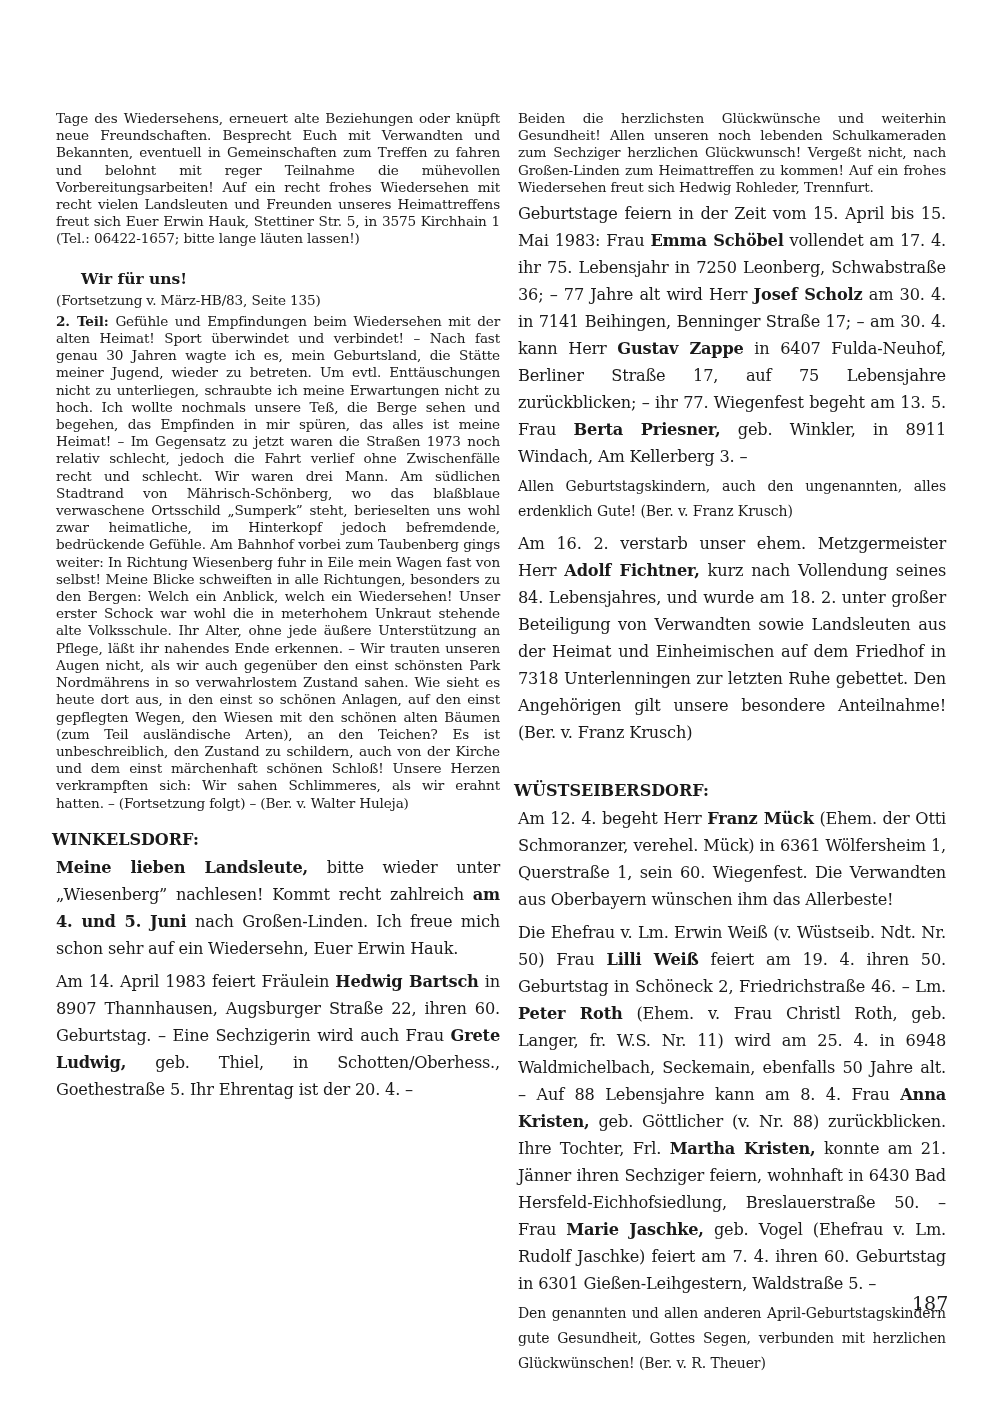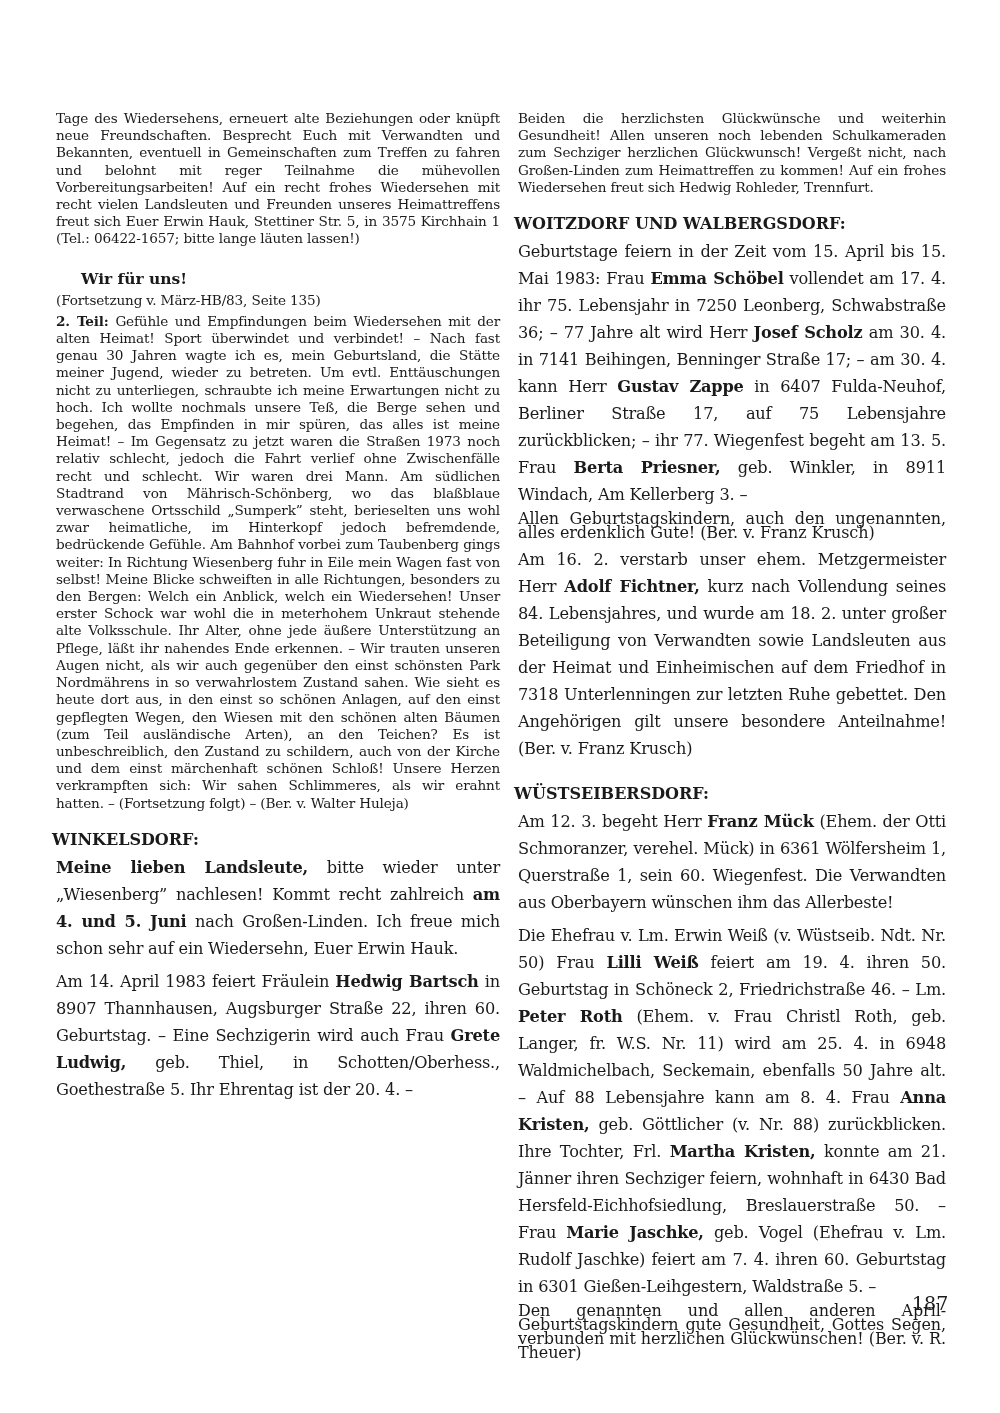--- a/index.html
+++ b/index.html
@@ -3,21 +3,21 @@
 <meta charset="utf-8">
 <style>
   html, body { margin:0; padding:0; background:#ffffff; }
   body { width:1000px; height:1413px; position:relative; overflow:hidden;
          font-family:"DejaVu Serif", "Liberation Serif", serif; color:#1a1a1a; }
   .col { position:absolute; top:106px; text-align:justify; }
   .col-left { left:52px; width:452px; }
   .col-right { left:514px; width:436px; }
   .small { font-size:13.6px; line-height:17.2px; letter-spacing:-0.15px; }
   .large { font-size:16.2px; line-height:27px; letter-spacing:-0.2px; }
-  .xsmall { font-size:16px; line-height:14px; letter-spacing:-0.1px; }
+  .xsmall { font-size:14px; line-height:25px; letter-spacing:-0.1px; }
   p { margin:4px; }
   .gap { margin-top:6px; }
   .heading { font-weight:bold; font-size:16px; line-height:20px; margin-top:18px; margin-bottom:4px; letter-spacing:0; text-align:left; }
   .sub-heading { font-weight:bold; font-size:15.5px; line-height:18px; margin-top:22px; text-align:left;margin-left:29px; }
   b { font-weight:bold; }
   .page-number { position:absolute; left:912px; top:1292px; font-size:19px; }
 </style>
 </head>
 <body>
 
@@ -29,24 +29,23 @@
   <p class="small"><b>2. Teil:</b> <span>Gefühle und Empfindungen beim Wiedersehen mit der alten Heimat! Sport überwindet und verbindet! – Nach fast genau 30 Jahren wagte ich es, mein Geburtsland, die Stätte meiner Jugend, wieder zu betreten. Um evtl. Enttäuschungen nicht zu unterliegen, schraubte ich meine Erwartungen nicht zu hoch. Ich wollte nochmals unsere Teß, die Berge sehen und begehen, das Empfinden in mir spüren, das alles ist meine Heimat! – Im Gegensatz zu jetzt waren die Straßen 1973 noch relativ schlecht, jedoch die Fahrt verlief ohne Zwischenfälle recht und schlecht. Wir waren drei Mann. Am südlichen Stadtrand von Mährisch-Schönberg, wo das blaßblaue verwaschene Ortsschild „Sumperk” steht, berieselten uns wohl zwar heimatliche, im Hinterkopf jedoch befremdende, bedrückende Gefühle. Am Bahnhof vorbei zum Taubenberg gings weiter: In Richtung Wiesenberg fuhr in Eile mein Wagen fast von selbst! Meine Blicke schweiften in alle Richtungen, besonders zu den Bergen: Welch ein Anblick, welch ein Wiedersehen! Unser erster Schock war wohl die in meterhohem Unkraut stehende alte Volksschule. Ihr Alter, ohne jede äußere Unterstützung an Pflege, läßt ihr nahendes Ende erkennen. – Wir trauten unseren Augen nicht, als wir auch gegenüber den einst schönsten Park Nordmährens in so verwahrlostem Zustand sahen. Wie sieht es heute dort aus, in den einst so schönen Anlagen, auf den einst gepflegten Wegen, den Wiesen mit den schönen alten Bäumen (zum Teil ausländische Arten), an den Teichen? Es ist unbeschreiblich, den Zustand zu schildern, auch von der Kirche und dem einst märchenhaft schönen Schloß! Unsere Herzen verkrampften sich: Wir sahen Schlimmeres, als wir erahnt hatten. – (Fortsetzung folgt) – (Ber. v. Walter Huleja)</span></p>
 
   <div class="heading">WINKELSDORF:</div>
   <p class="large"><b>Meine lieben Landsleute,</b><span> bitte wieder unter „Wiesenberg” nachlesen! Kommt recht zahlreich </span><b>am 4. und 5. Juni</b><span> nach Großen-Linden. Ich freue mich schon sehr auf ein Wiedersehn, Euer Erwin Hauk.</span></p>
   <p class="large gap"><span>Am 14. April 1983 feiert Fräulein </span><b>Hedwig Bartsch</b><span> in 8907 Thannhausen, Augsburger Straße 22, ihren 60. Geburtstag. – Eine Sechzigerin wird auch Frau </span><b>Grete Ludwig,</b><span> geb. Thiel, in Schotten/Oberhess., Goethestraße 5. Ihr Ehrentag ist der 20. 4. –</span></p>
 </div>
 
 <div class="col col-right">
   <p class="small">Beiden die herzlichsten Glückwünsche und weiterhin Gesundheit! Allen unseren noch lebenden Schulkameraden zum Sechziger herzlichen Glückwunsch! Vergeßt nicht, nach Großen-Linden zum Heimattreffen zu kommen! Auf ein frohes Wiedersehen freut sich Hedwig Rohleder, Trennfurt.</p>
 
-  <div class="heading">WOITZDORF UND WALBERGSDORF:</div>
   <p class="large"><span>Geburtstage feiern in der Zeit vom 15. April bis 15. Mai 1983: Frau </span><b>Emma Schöbel</b><span> vollendet am 17. 4. ihr 75. Lebensjahr in 7250 Leonberg, Schwabstraße 36; – 77 Jahre alt wird Herr </span><b>Josef Scholz</b><span> am 30. 4. in 7141 Beihingen, Benninger Straße 17; – am 30. 4. kann Herr </span><b>Gustav Zappe</b><span> in 6407 Fulda-Neuhof, Berliner Straße 17, auf 75 Lebensjahre zurückblicken; – ihr 77. Wiegenfest begeht am 13. 5. Frau </span><b>Berta Priesner,</b><span> geb. Winkler, in 8911 Windach, Am Kellerberg 3. –</span></p>
   <p class="xsmall">Allen Geburtstagskindern, auch den ungenannten, alles erdenklich Gute! (Ber. v. Franz Krusch)</p>
   <p class="large gap"><span>Am 16. 2. verstarb unser ehem. Metzgermeister Herr </span><b>Adolf Fichtner,</b><span> kurz nach Vollendung seines 84. Lebensjahres, und wurde am 18. 2. unter großer Beteiligung von Verwandten sowie Landsleuten aus der Heimat und Einheimischen auf dem Friedhof in 7318 Unterlenningen zur letzten Ruhe gebettet. Den Angehörigen gilt unsere besondere Anteilnahme! (Ber. v. Franz Krusch)</span></p>
 
-  <div class="heading" style="margin-top:22px">WÜSTSEIBERSDORF:</div>
-  <p class="large"><span>Am 12. 3. begeht Herr </span><b>Franz Mück</b><span> (Ehem. der Otti Schmoranzer, verehel. Mück) in 6361 Wölfersheim 1, Querstraße 1, sein 60. Wiegenfest. Die Verwandten aus Oberbayern wünschen ihm das Allerbeste!</span></p>
+  <div class="heading" style="margin-top:35px">WÜSTSEIBERSDORF:</div>
+  <p class="large"><span>Am 12. 4. begeht Herr </span><b>Franz Mück</b><span> (Ehem. der Otti Schmoranzer, verehel. Mück) in 6361 Wölfersheim 1, Querstraße 1, sein 60. Wiegenfest. Die Verwandten aus Oberbayern wünschen ihm das Allerbeste!</span></p>
   <p class="large gap"><span>Die Ehefrau v. Lm. Erwin Weiß (v. Wüstseib. Ndt. Nr. 50) Frau </span><b>Lilli Weiß</b><span> feiert am 19. 4. ihren 50. Geburtstag in Schöneck 2, Friedrichstraße 46. – Lm. </span><b>Peter Roth</b><span> (Ehem. v. Frau Christl Roth, geb. Langer, fr. W.S. Nr. 11) wird am 25. 4. in 6948 Waldmichelbach, Seckemain, ebenfalls 50 Jahre alt. – Auf 88 Lebensjahre kann am 8. 4. Frau </span><b>Anna Kristen,</b><span> geb. Göttlicher (v. Nr. 88) zurückblicken. Ihre Tochter, Frl. </span><b>Martha Kristen,</b><span> konnte am 21. Jänner ihren Sechziger feiern, wohnhaft in 6430 Bad Hersfeld-Eichhofsiedlung, Breslauerstraße 50. – Frau </span><b>Marie Jaschke,</b><span> geb. Vogel (Ehefrau v. Lm. Rudolf Jaschke) feiert am 7. 4. ihren 60. Geburtstag in 6301 Gießen-Leihgestern, Waldstraße 5. –</span></p>
   <p class="xsmall">Den genannten und allen anderen April-Geburtstagskindern gute Gesundheit, Gottes Segen, verbunden mit herzlichen Glückwünschen! (Ber. v. R. Theuer)</p>
 </div>
 
 <div class="page-number">187</div>
 
 </body></html>

